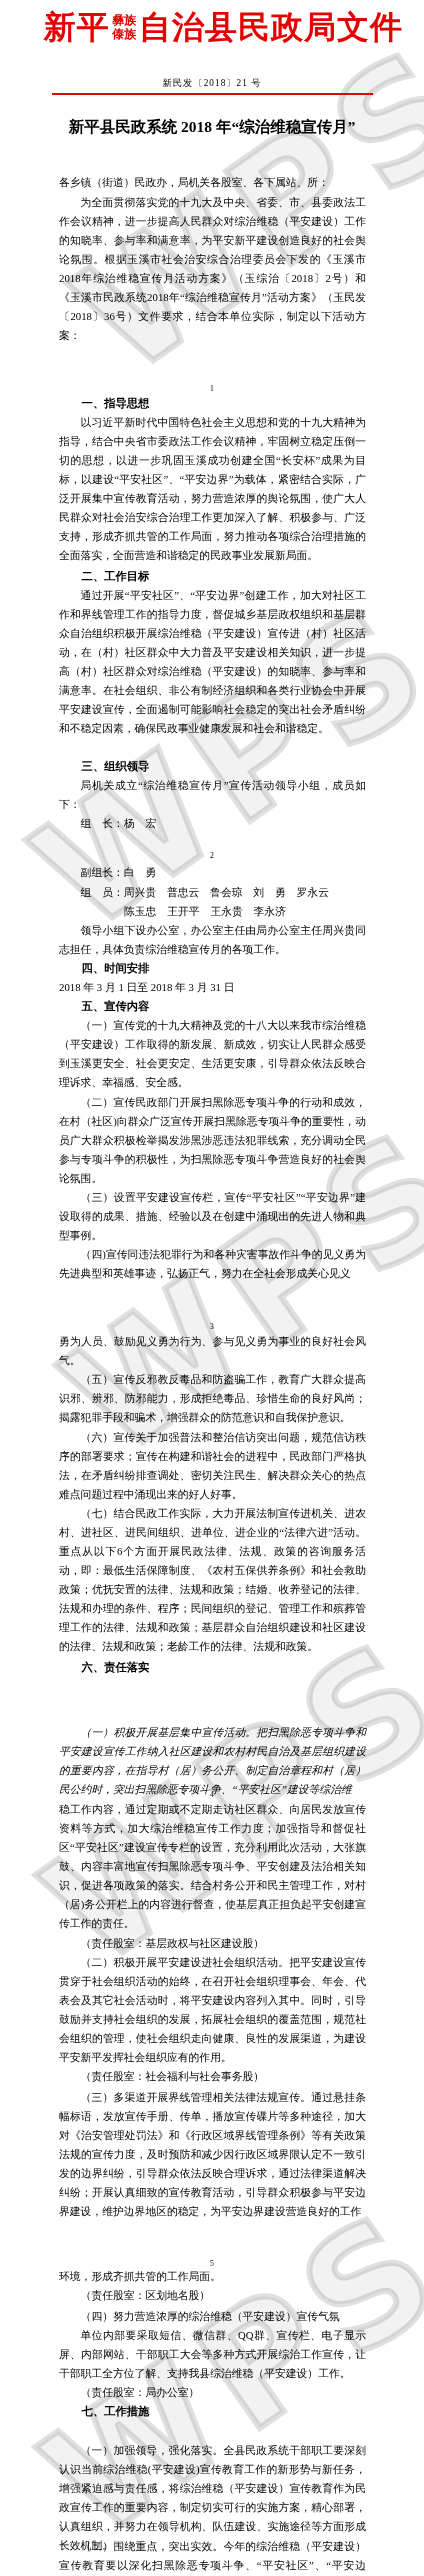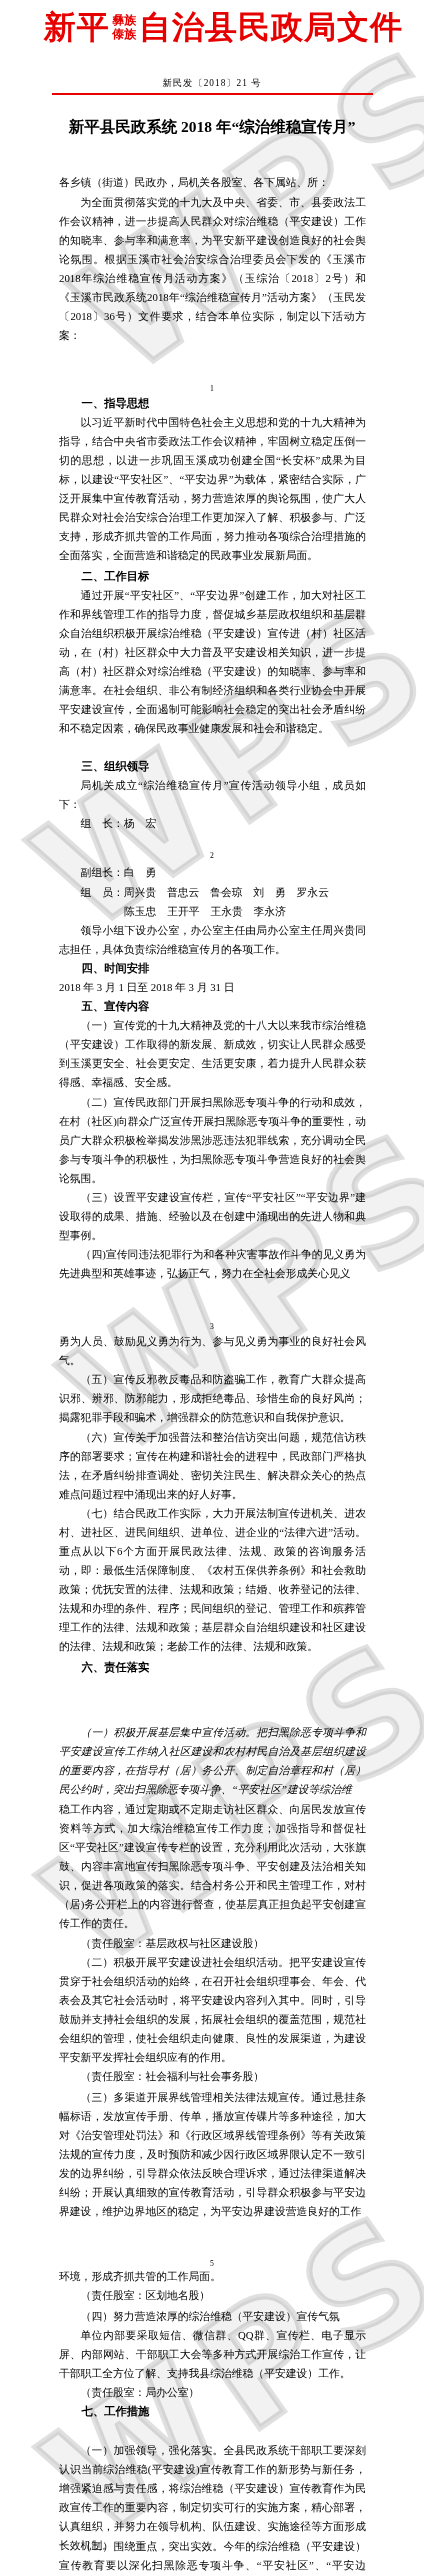--- a/index.html
+++ b/index.html
@@ -93,21 +93,21 @@
 
   <div class="t ind" style="top:863px;">副组长：白　勇</div>
   <div class="t ind" style="top:883px;">组　员：周兴贵　普忠云　鲁会琼　刘　勇　罗永云</div>
   <div class="t" style="top:902px; left:124px; width:243px; text-align:left;">陈玉忠　王开平　王永贵　李永济</div>
   <div class="t ind" style="top:921px;">领导小组下设办公室，办公室主任由局办公室主任周兴贵同志担任，具体负责综治维稳宣传月的各项工作。</div>
 
   <div class="t h" style="top:959px; text-indent:2em;">四、时间安排</div>
   <div class="t" style="top:978px;">2018 年 3 月 1 日至 2018 年 3 月 31 日</div>
 
   <div class="t h" style="top:997px; text-indent:2em;">五、宣传内容</div>
-  <div class="t ind" style="top:1016px;">（一）宣传党的十九大精神及党的十八大以来我市综治维稳（平安建设）工作取得的新发展、新成效，切实让人民群众感受到玉溪更安全、社会更安定、生活更安康，着力提升人民群众获得感、幸福感、安全感。</div>
+  <div class="t ind" style="top:1016px;">（一）宣传党的十九大精神及党的十八大以来我市综治维稳（平安建设）工作取得的新发展、新成效，切实让人民群众感受到玉溪更安全、社会更安定、生活更安康，引导群众依法反映合理诉求、幸福感、安全感。</div>
   <div class="t ind" style="top:1093px;">（二）宣传民政部门开展扫黑除恶专项斗争的行动和成效，在村（社区)向群众广泛宣传开展扫黑除恶专项斗争的重要性，动员广大群众积极检举揭发涉黑涉恶违法犯罪线索，充分调动全民参与专项斗争的积极性，为扫黑除恶专项斗争营造良好的社会舆论氛围。</div>
   <div class="t ind" style="top:1188px;">（三）设置平安建设宣传栏，宣传“平安社区”“平安边界”建设取得的成果、措施、经验以及在创建中涌现出的先进人物和典型事例。</div>
   <div class="t ind" style="top:1245px;">（四)宣传同违法犯罪行为和各种灾害事故作斗争的见义勇为先进典型和英雄事迹，弘扬正气，努力在全社会形成关心见义</div>
 
   <div class="pn" style="top:1322px;">3</div>
 
   <div class="t" style="top:1332px;">勇为人员、鼓励见义勇为行为、参与见义勇为事业的良好社会风气。</div>
   <div class="t ind" style="top:1370px;">（五）宣传反邪教反毒品和防盗骗工作，教育广大群众提高识邪、辨邪、防邪能力，形成拒绝毒品、珍惜生命的良好风尚；揭露犯罪手段和骗术，增强群众的防范意识和自我保护意识。</div>
   <div class="t ind" style="top:1428px;">（六）宣传关于加强普法和整治信访突出问题，规范信访秩序的部署要求；宣传在构建和谐社会的进程中，民政部门严格执法，在矛盾纠纷排查调处、密切关注民生、解决群众关心的热点难点问题过程中涌现出来的好人好事。</div>
   <div class="t ind" style="top:1504px;">（七）结合民政工作实际，大力开展法制宣传进机关、进农村、进社区、进民间组织、进单位、进企业的“法律六进”活动。重点从以下6个方面开展民政法律、法规、政策的咨询服务活动，即：最低生活保障制度、《农村五保供养条例》和社会救助政策；优抚安置的法律、法规和政策；结婚、收养登记的法律、法规和办理的条件、程序；民间组织的登记、管理工作和殡葬管理工作的法律、法规和政策；基层群众自治组织建设和社区建设的法律、法规和政策；老龄工作的法律、法规和政策。</div>

